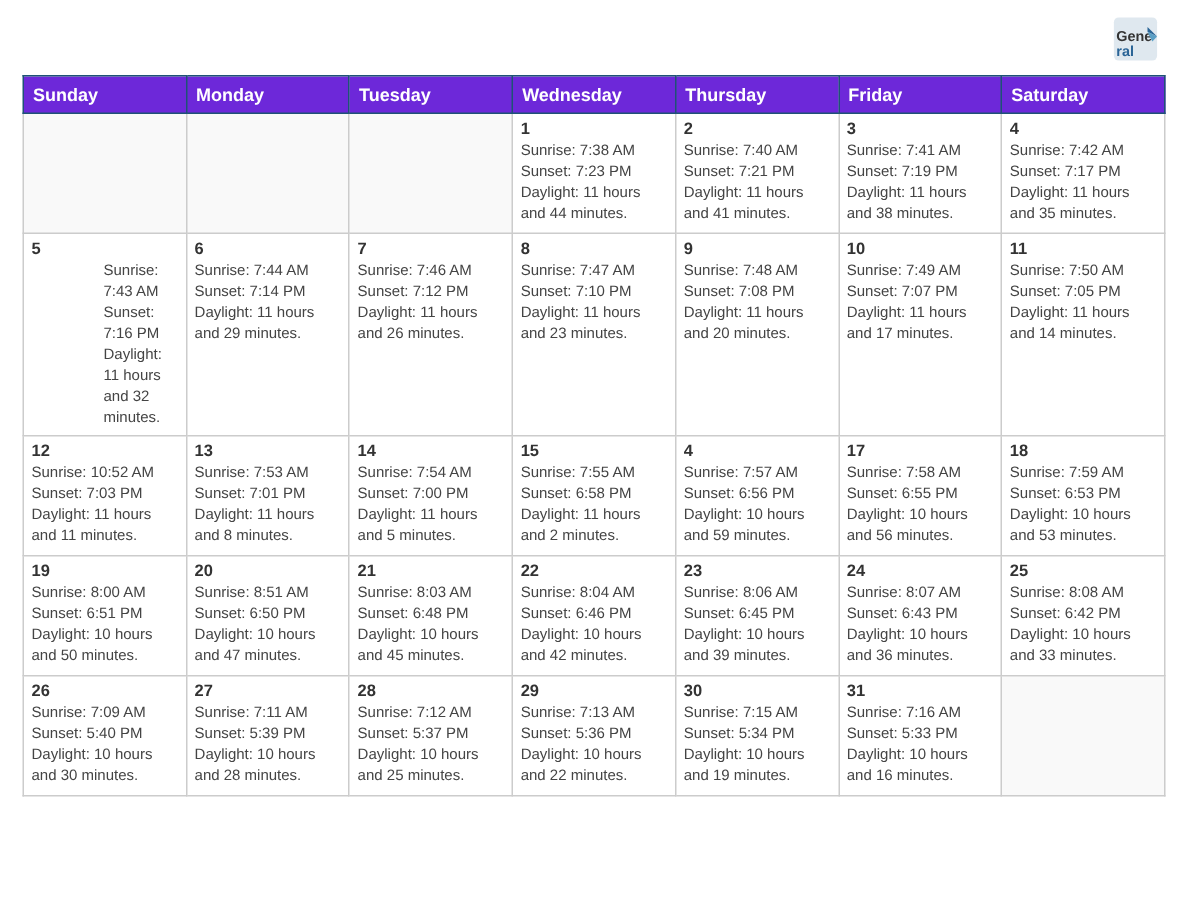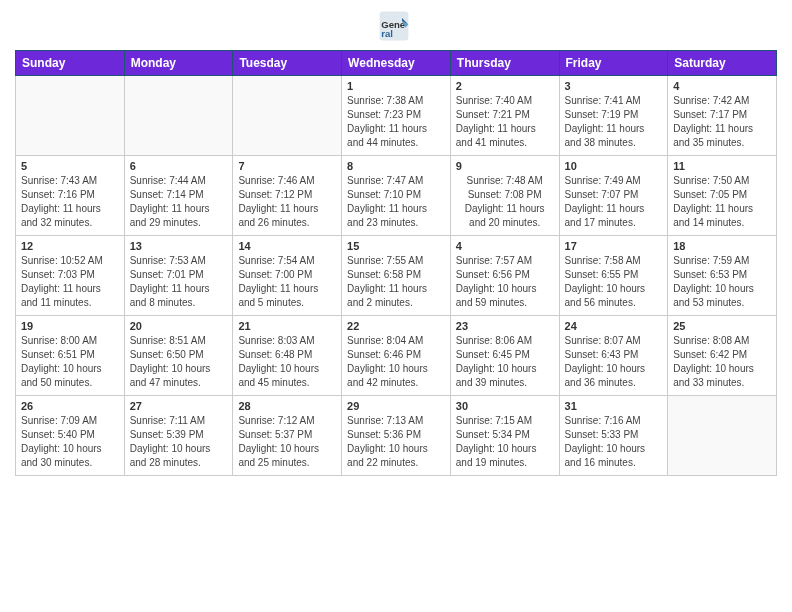--- a/index.html
+++ b/index.html
@@ -10,21 +10,21 @@
       background: #fff;
       overflow: hidden;
     }
     .page {
       width: 792px;
       height: 612px;
       padding: 10px 15px;
     }
     .header {
       display: flex;
-      justify-content: center;
+      justify-content: flex-end;
       align-items: flex-start;
       margin-bottom: 8px;
     }
     .logo {
       display: flex;
       align-items: center;
       gap: 4px;
     }
     .logo-text {
       display: flex;
@@ -161,21 +161,21 @@
             <div class="day-number">4</div>
             <div class="day-info" style="white-space: pre-line;">Sunrise: 7:42 AM
 Sunset: 7:17 PM
 Daylight: 11 hours
 and 35 minutes.</div>
           </td>
         </tr>
         <tr>
           <td>
             <div class="day-number">5</div>
-            <div class="day-info" style="white-space: pre-line;">Sunrise: 7:43 AM
+            <div class="day-info" style="white-space: pre-line; margin-left: 48px;">Sunrise: 7:43 AM
 Sunset: 7:16 PM
 Daylight: 11 hours
 and 32 minutes.</div>
           </td>
           <td>
             <div class="day-number">6</div>
             <div class="day-info" style="white-space: pre-line;">Sunrise: 7:44 AM
 Sunset: 7:14 PM
 Daylight: 11 hours
 and 29 minutes.</div>
@@ -189,21 +189,21 @@
           </td>
           <td>
             <div class="day-number">8</div>
             <div class="day-info" style="white-space: pre-line;">Sunrise: 7:47 AM
 Sunset: 7:10 PM
 Daylight: 11 hours
 and 23 minutes.</div>
           </td>
           <td>
             <div class="day-number">9</div>
-            <div class="day-info" style="white-space: pre-line; text-align: center;">Sunrise: 7:48 AM
+            <div class="day-info" style="white-space: pre-line;">Sunrise: 7:48 AM
 Sunset: 7:08 PM
 Daylight: 11 hours
 and 20 minutes.</div>
           </td>
           <td>
             <div class="day-number">10</div>
             <div class="day-info" style="white-space: pre-line;">Sunrise: 7:49 AM
 Sunset: 7:07 PM
 Daylight: 11 hours
 and 17 minutes.</div>

